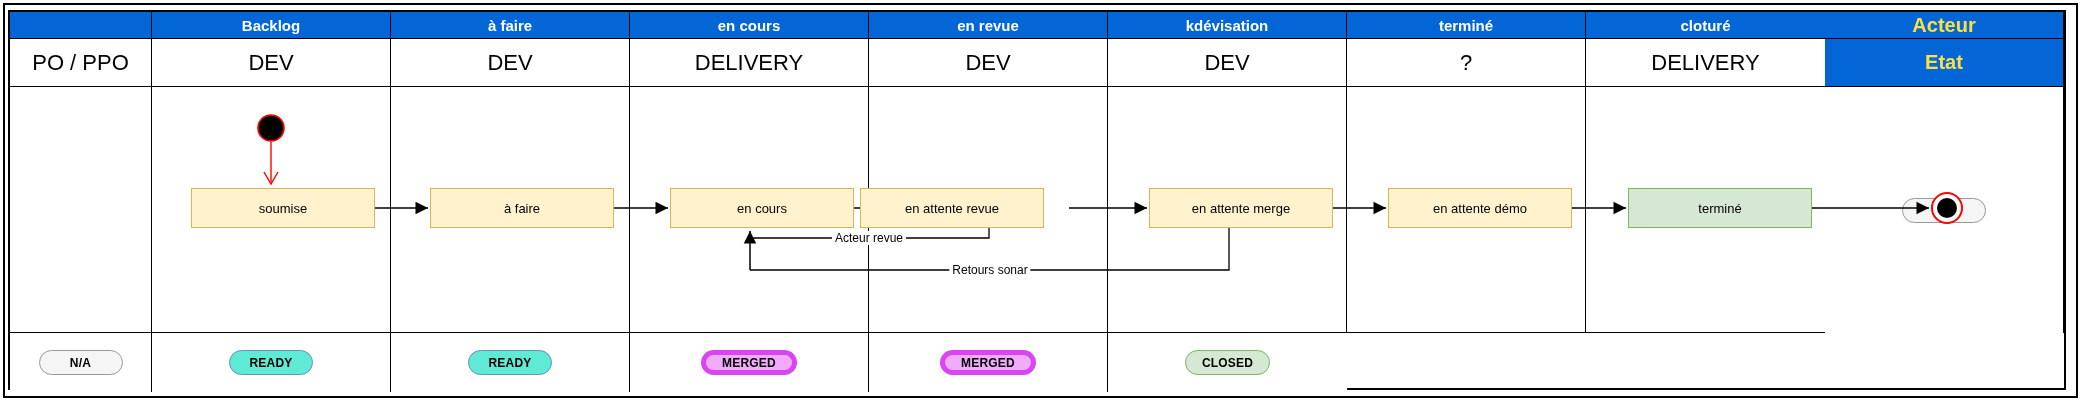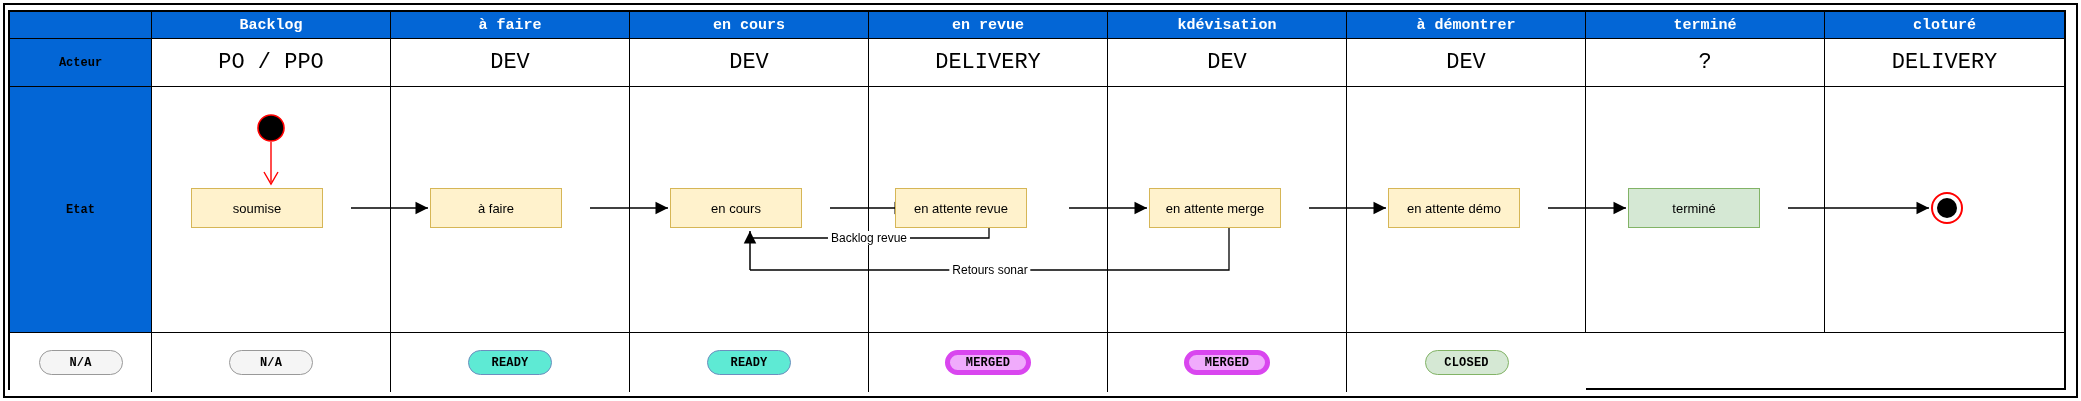--- a/index.html
+++ b/index.html
@@ -15,43 +15,43 @@
   .swimlane-table{
     position:absolute;left:8px;top:10px;width:2058px;height:380px;
     display:grid;box-sizing:border-box;
     grid-template-columns:142px repeat(8,1fr);
     grid-template-rows:27px 48px 246px 59px;
     border:2px solid #000;background:#fff;
   }
   .cell{
     border-right:1px solid #000;border-bottom:1px solid #000;
     display:flex;align-items:center;justify-content:center;
-    box-sizing:border-box;overflow:hidden;font-family:Liberation Mono, monospace;
+    box-sizing:border-box;overflow:hidden;
   }
   .cell.last-col{border-right:none;}
   .cell.last-row{border-bottom:none;}
   .head{background:#0366D6;color:#fff;font-weight:bold;font-size:15px;}
-  .rowlabel{background:#0366D6;color:#000000;font-weight:bold;font-size:12px;}
+  .rowlabel{background:#0366D6;color:#fde047;font-weight:bold;font-size:20px;}
   .actor{font-size:22px;}
   .etat{background:#fff;}
   
   .pill{
     display:inline-flex;align-items:center;justify-content:center;
     min-width:84px;height:25px;padding:0 16px;box-sizing:border-box;
     border-radius:13px;font-size:12px;font-weight:bold;letter-spacing:.2px;
   }
   .pill-na{background:#F5F5F5;border:1px solid #999999;}
   .pill-draft{background:#FFF2CC;border:1px solid #D6B656;}
   .pill-ready{background:#5eead4;border:1px solid #6C8EBF;}
   .pill-merged{background:#f0abfc;border:5px solid #d946ef;}
   .pill-closed{background:#D5E8D4;border:1px solid #82B366;}
   
   .overlay{position:absolute;left:0;top:0;pointer-events:none;}
   .flow-box{
-    position:absolute;top:188px;width:132px;height:40px;box-sizing:border-box;
+    position:absolute;top:188px;width:184px;height:40px;box-sizing:border-box;
     background:#FFF2CC;border:1px solid #D6B656;
     display:flex;align-items:center;justify-content:center;
     font-size:13px;white-space:nowrap;
   }
   .flow-box.green{background:#D5E8D4;border-color:#82B366;}
   .edge-label{
     position:absolute;transform:translate(-50%,-50%);
     background:#fff;padding:1px 3px;font-size:12px;line-height:1;white-space:nowrap;
   }
 </style>
@@ -59,21 +59,20 @@
 <body>
 
 <div class="swimlane-table">
 
   <div class="cell head"></div>
   <div class="cell head">Backlog</div>
   <div class="cell head">à faire</div>
   <div class="cell head">en cours</div>
   <div class="cell head">en revue</div>
   <div class="cell head">kdévisation</div>
-  <div class="cell head">à démontrer</div>
   <div class="cell head">terminé</div>
   <div class="cell head last-col">cloturé</div>
 
   <div class="cell rowlabel">Acteur</div>
   <div class="cell actor">PO / PPO</div>
   <div class="cell actor">DEV</div>
   <div class="cell actor">DEV</div>
   <div class="cell actor">DELIVERY</div>
   <div class="cell actor">DEV</div>
   <div class="cell actor">DEV</div>
@@ -137,21 +136,21 @@
   <path d="M1229,228 L1229,270 L750,270" fill="none" stroke="#000" stroke-width="1.3"></path>
   <line x1="750" y1="270" x2="750" y2="231" stroke="#000" stroke-width="1.5" marker-end="url(#arrow)"></line>
 
   <circle cx="1947" cy="208" r="15" fill="#fff" stroke="#FF0000" stroke-width="2"></circle>
   <circle cx="1947" cy="208" r="10" fill="#000"></circle>
 </svg>
 
 <div class="flow-box" style="left:191px">soumise</div>
 <div class="flow-box" style="left:430px">à faire</div>
 <div class="flow-box" style="left:670px">en cours</div>
-<div class="flow-box" style="left:895px">en attente revue</div>
+<div class="flow-box" style="left:860px">en attente revue</div>
 <div class="flow-box" style="left:1149px">en attente merge</div>
 <div class="flow-box" style="left:1388px">en attente démo</div>
 <div class="flow-box green" style="left:1628px">terminé</div>
 
-<span class="edge-label" style="left:869px;top:238px">Backlog revue</span>
+<span class="edge-label" style="left:869px;top:238px">Acteur revue</span>
 <span class="edge-label" style="left:990px;top:270px">Retours sonar</span>
 
 <div class="frame"></div>
 
 </body></html>

